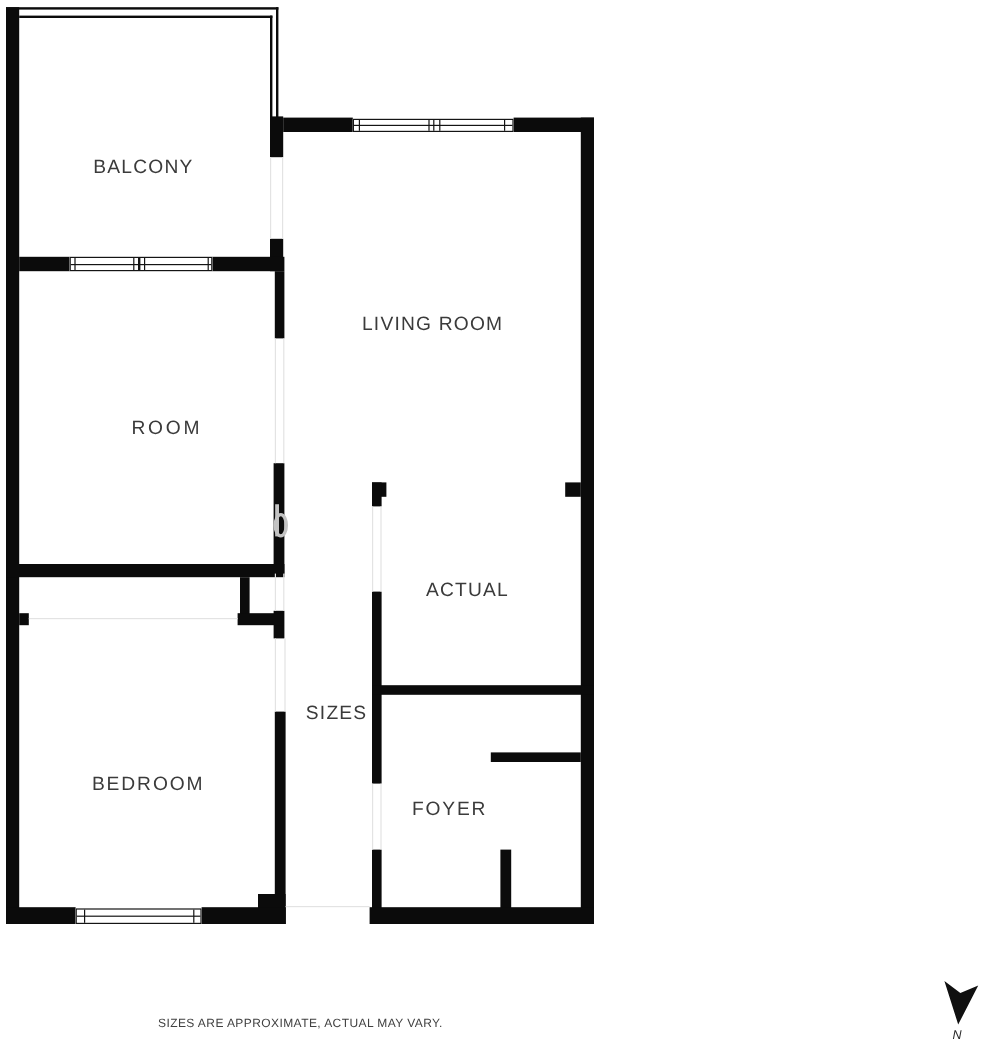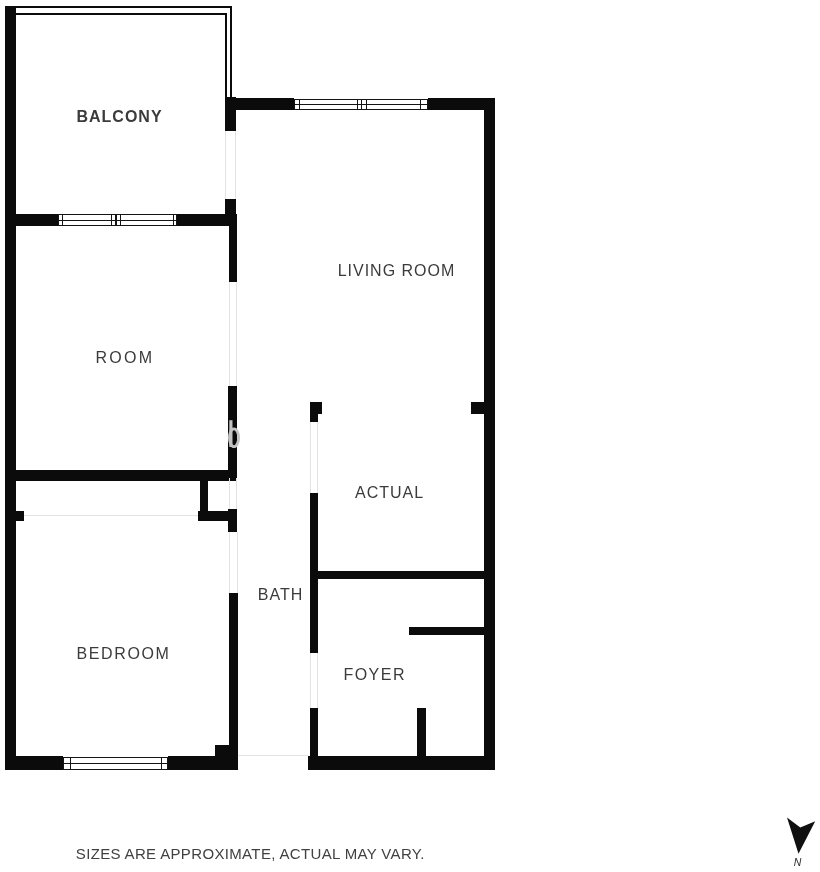--- a/index.html
+++ b/index.html
@@ -96,27 +96,27 @@
   <div class="f" style="left:310px;top:652.6px;width:1px;height:55px;"></div>
   <div class="f" style="left:317px;top:652.6px;width:1px;height:55px;"></div>
   <div class="f" style="left:24px;top:515.2px;width:174px;height:1px;"></div>
   <div class="f" style="left:237.8px;top:754.8px;width:70.5px;height:1px;"></div>
 
   <svg style="position:absolute;left:220px;top:412px;" width="30" height="45" viewBox="0 0 30 45">
     <rect x="9.3" y="8.2" width="3.2" height="26.8" fill="#c3c3c3"></rect>
     <ellipse cx="14" cy="25.7" rx="4.6" ry="8.9" fill="none" stroke="#c3c3c3" stroke-width="2.8"></ellipse>
   </svg>
 
-  <div class="lbl" style="left:119.5px;top:117px;letter-spacing:1.0px;font-weight:bold;">BALCONY</div>
-  <div class="lbl" style="left:360.5px;top:270.8px;letter-spacing:1.0px;margin-left:36px;">LIVING ROOM</div>
-  <div class="lbl" style="left:125px;top:357.9px;letter-spacing:2.3px;">ROOM</div>
+  <div class="lbl" style="left:119.5px;top:140px;letter-spacing:1.0px;">BALCONY</div>
+  <div class="lbl" style="left:360.5px;top:270.8px;letter-spacing:1.0px;">LIVING ROOM</div>
+  <div class="lbl" style="left:139px;top:357.9px;letter-spacing:2.3px;">ROOM</div>
   <div class="lbl" style="left:389.6px;top:493.1px;letter-spacing:1.0px;">ACTUAL</div>
-  <div class="lbl" style="left:280.5px;top:594.7px;letter-spacing:1.0px;">BATH</div>
+  <div class="lbl" style="left:280.5px;top:594.7px;letter-spacing:1.0px;">SIZES</div>
   <div class="lbl" style="left:123.5px;top:654px;letter-spacing:1.6px;text-align:right;">BEDROOM</div>
   <div class="lbl" style="left:374.7px;top:674.9px;letter-spacing:1.5px;">FOYER</div>
 
-  <div class="lbl" style="left:250.3px;top:852.7px;font-size:15px;letter-spacing:0.35px;color:#414141;">SIZES ARE APPROXIMATE, ACTUAL MAY VARY.</div>
+  <div class="lbl" style="left:250.3px;top:852.7px;font-size:10px;letter-spacing:0.35px;color:#414141;">SIZES ARE APPROXIMATE, ACTUAL MAY VARY.</div>
 
   <svg style="position:absolute;left:780px;top:810px;" width="40" height="62" viewBox="0 0 40 62">
     <polygon points="7.0,7.5 20.3,17.4 35.2,11.3 18.5,43.8" fill="#101010"></polygon>
     <text x="13.8" y="55.8" font-family="Liberation Sans, sans-serif" font-size="10.5" font-style="italic" fill="#2a2a2a">N</text>
   </svg>
 </div>
 
 </body></html>

